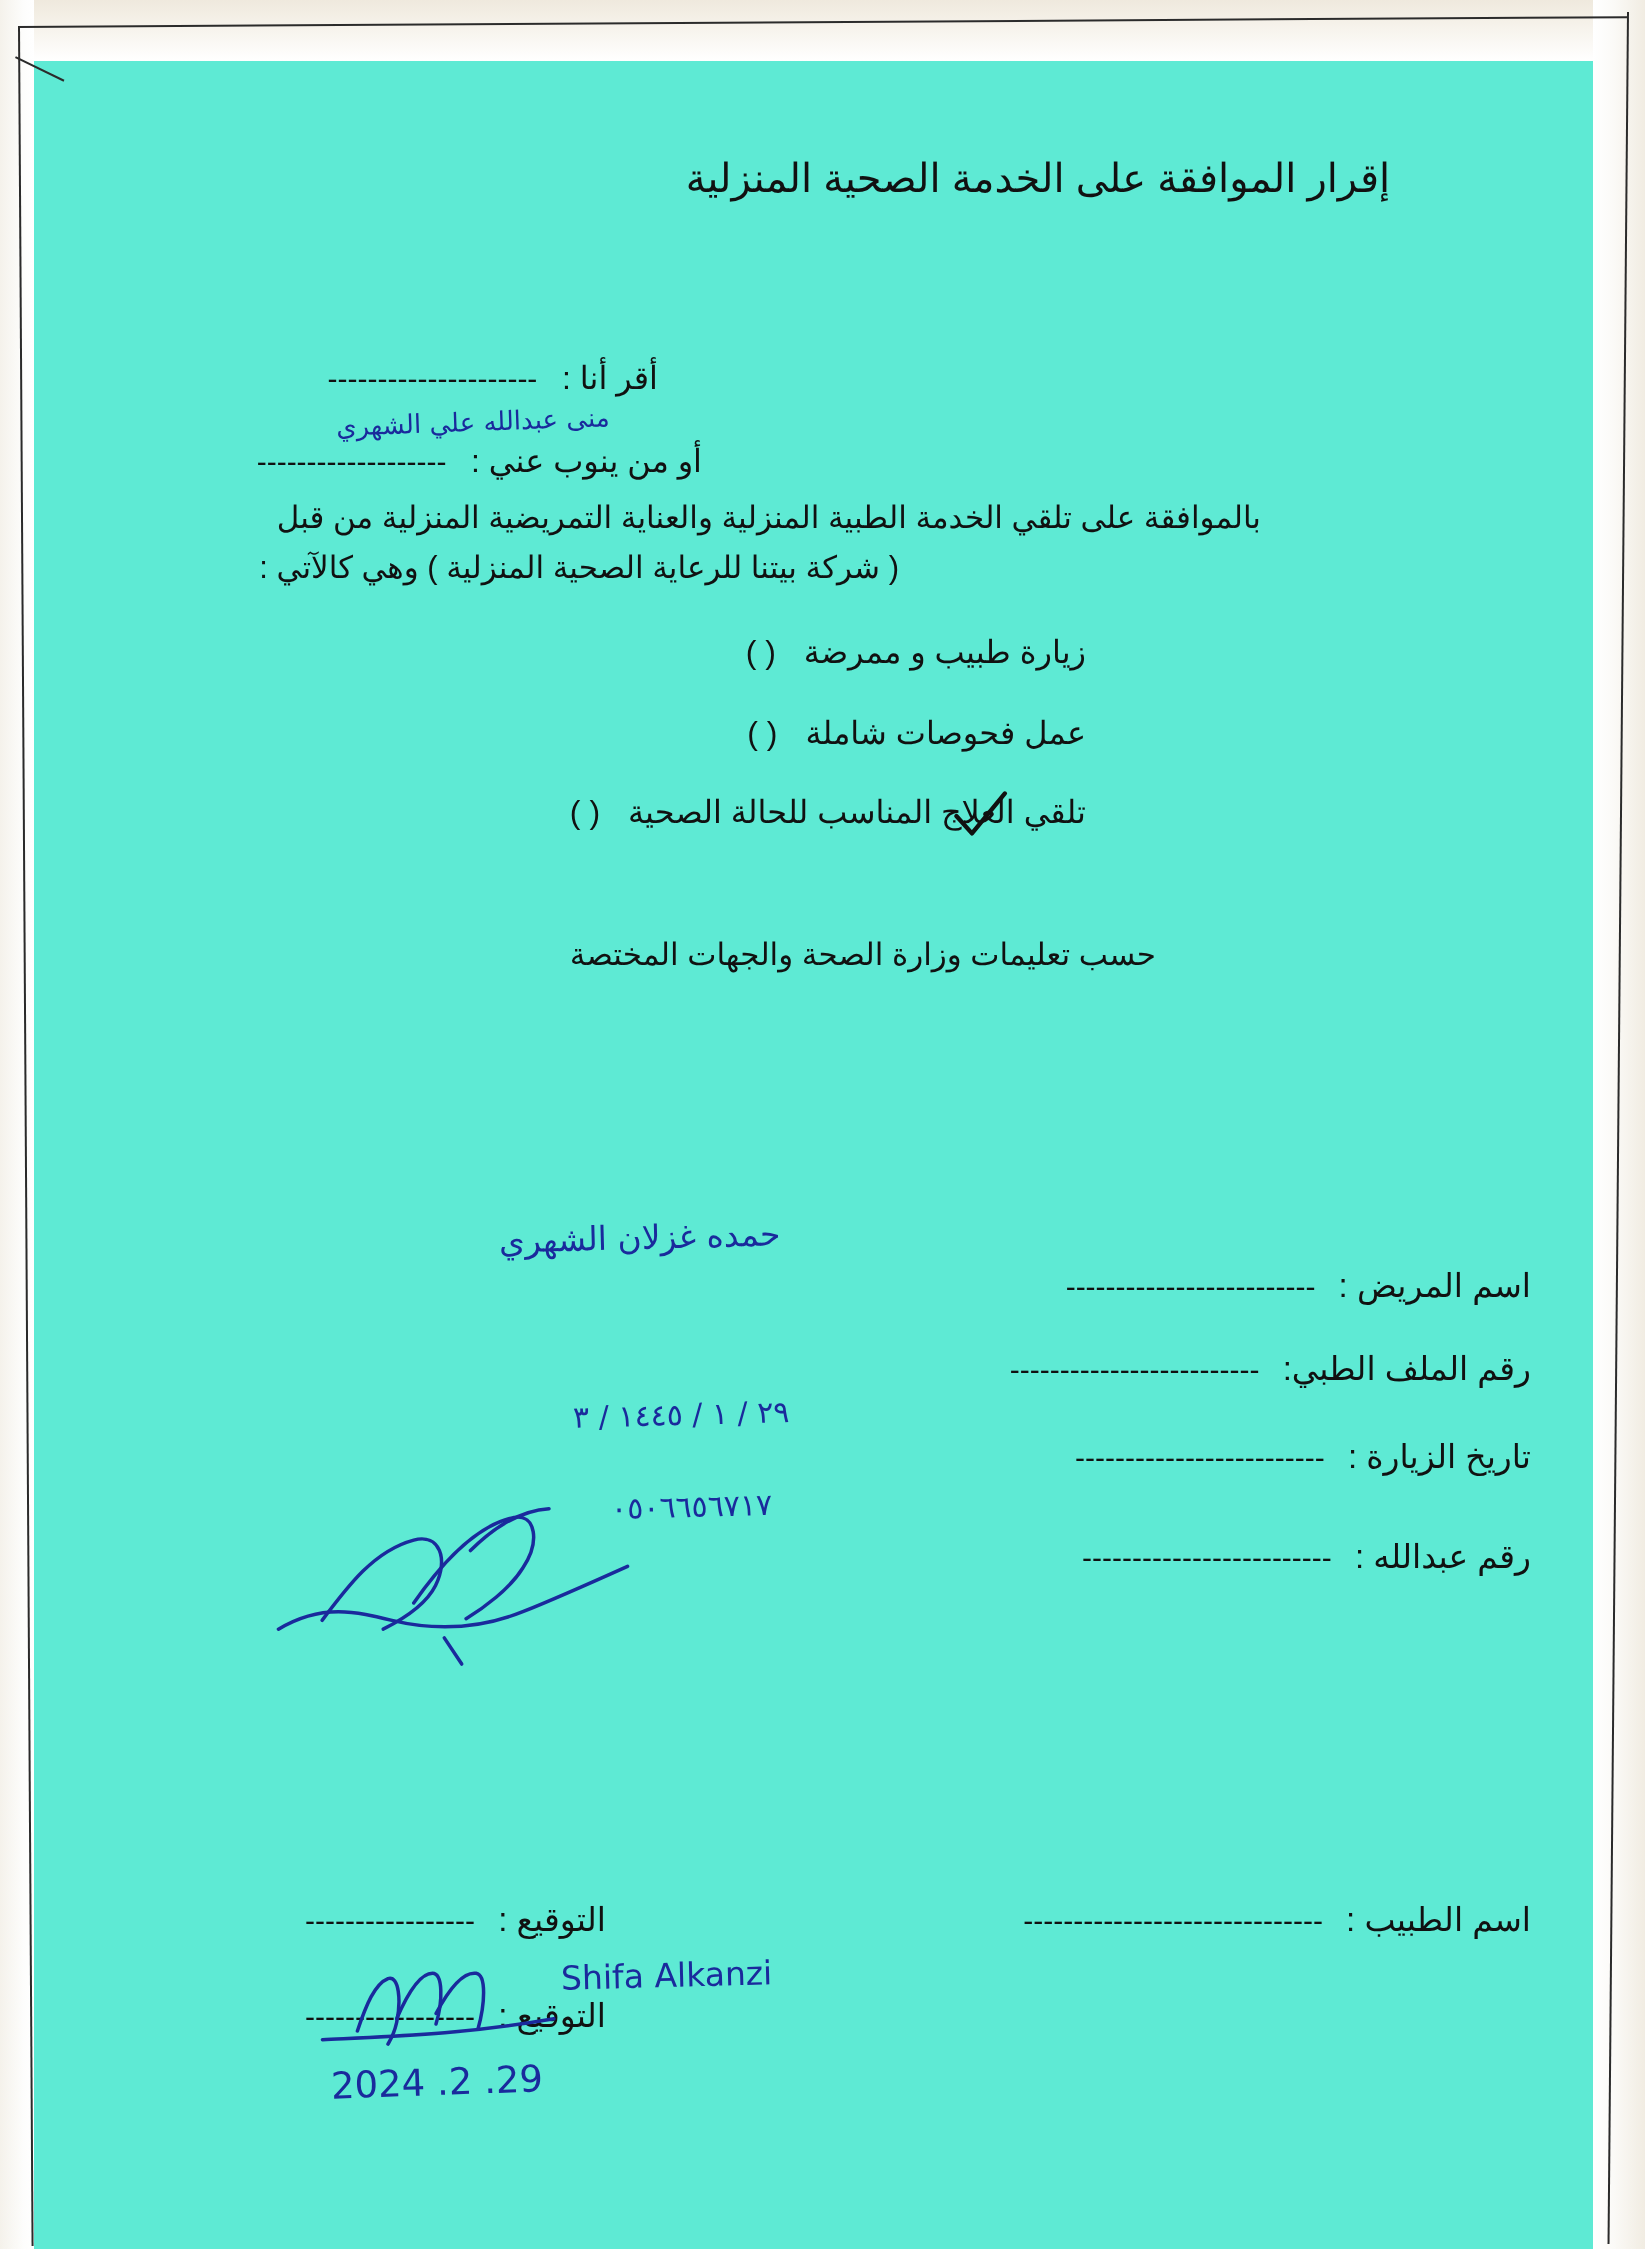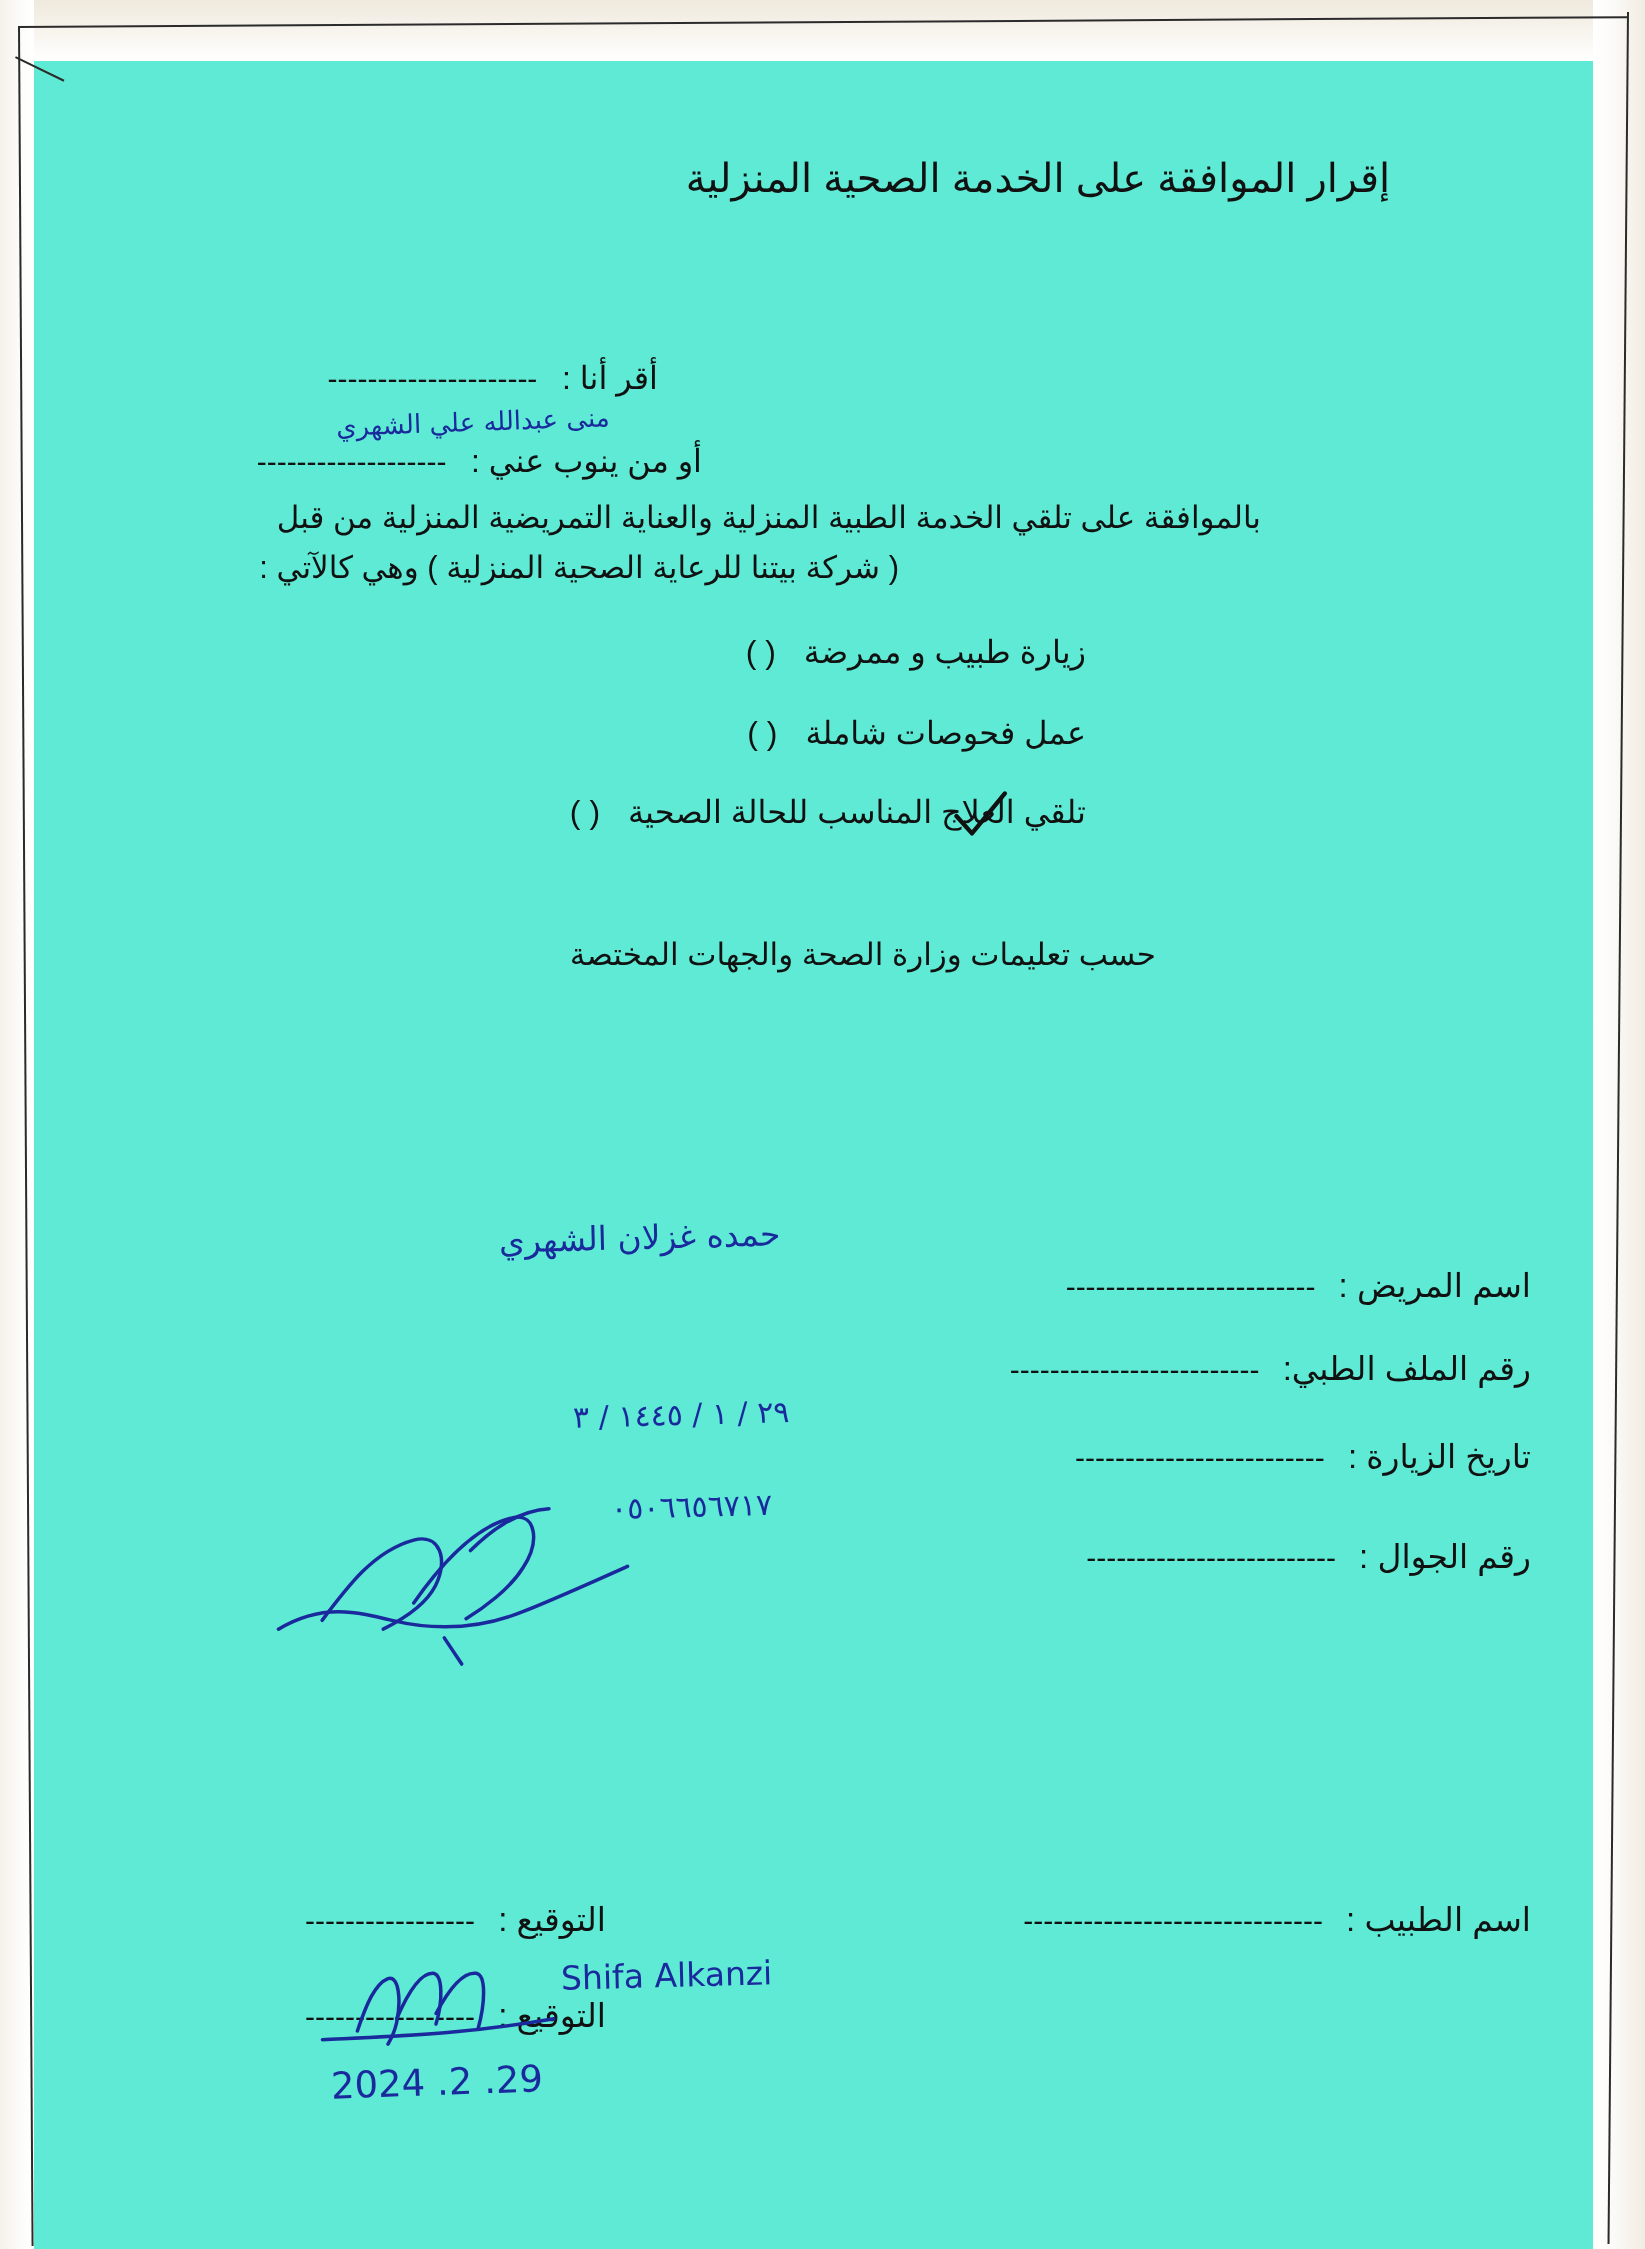--- a/index.html
+++ b/index.html
@@ -226,21 +226,21 @@
       <span class="dashes" style="margin-right:14px;">-------------------------</span>
     </div>
 
     <div class="fieldrow" style="top:1349px; right:114px;">
       <span>رقم الملف الطبي:</span>
       <span class="dashes" style="margin-right:14px;">-------------------------</span>
     </div>
     <div class="hand hand-num" style="top:1397px; right:856px;">٢٩ / ١ / ١٤٤٥ / ٣</div>
 
     <div class="fieldrow" style="top:1537px; right:114px;">
-      <span>رقم الجوال :</span>
+      <span>رقم عبدالله :</span>
       <span class="dashes" style="margin-right:14px;">-------------------------</span>
     </div>
     <div class="hand hand-num" style="top:1489px; right:873px;">٠٥٠٦٦٥٦٧١٧</div>
 
     <svg class="ink" style="top:1498px; left:262px;" width="384" height="175" viewBox="0 0 440 200">
       <path d="M20 150 C70 120, 110 130, 150 140 C200 152, 250 150, 300 130 C340 114, 380 96, 420 78" fill="none" stroke="#1a2a9c" stroke-width="4" stroke-linecap="round"></path>
       <path d="M70 140 C100 100, 130 60, 175 48 C205 40, 215 70, 200 100 C188 124, 160 140, 140 150" fill="none" stroke="#1a2a9c" stroke-width="4" stroke-linecap="round"></path>
       <path d="M175 120 C210 70, 250 30, 290 22 C315 18, 320 50, 300 80 C285 104, 255 126, 235 138" fill="none" stroke="#1a2a9c" stroke-width="4" stroke-linecap="round"></path>
       <path d="M240 60 C270 30, 300 14, 330 12" fill="none" stroke="#1a2a9c" stroke-width="4" stroke-linecap="round"></path>
       <path d="M210 160 L230 190" fill="none" stroke="#1a2a9c" stroke-width="4" stroke-linecap="round"></path>

